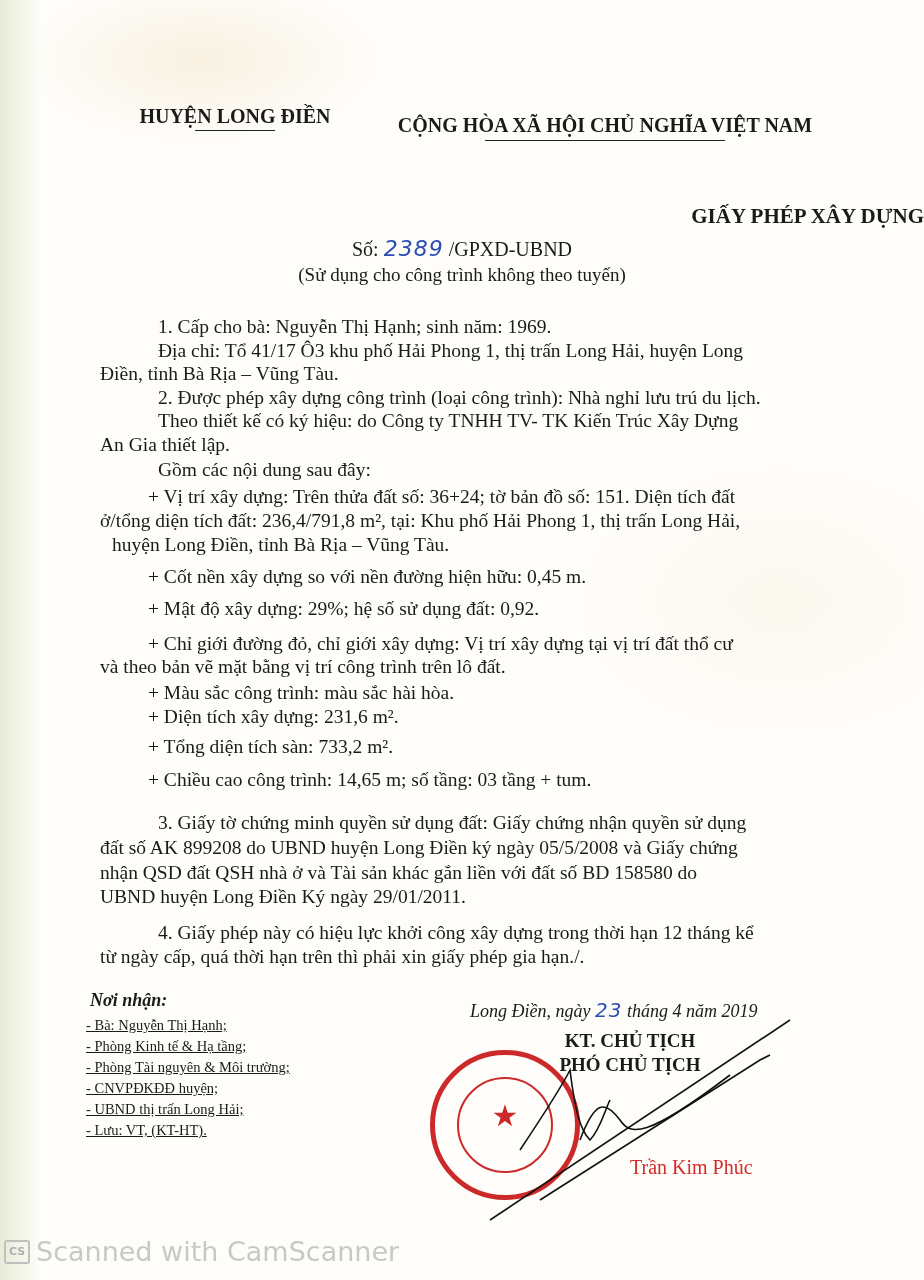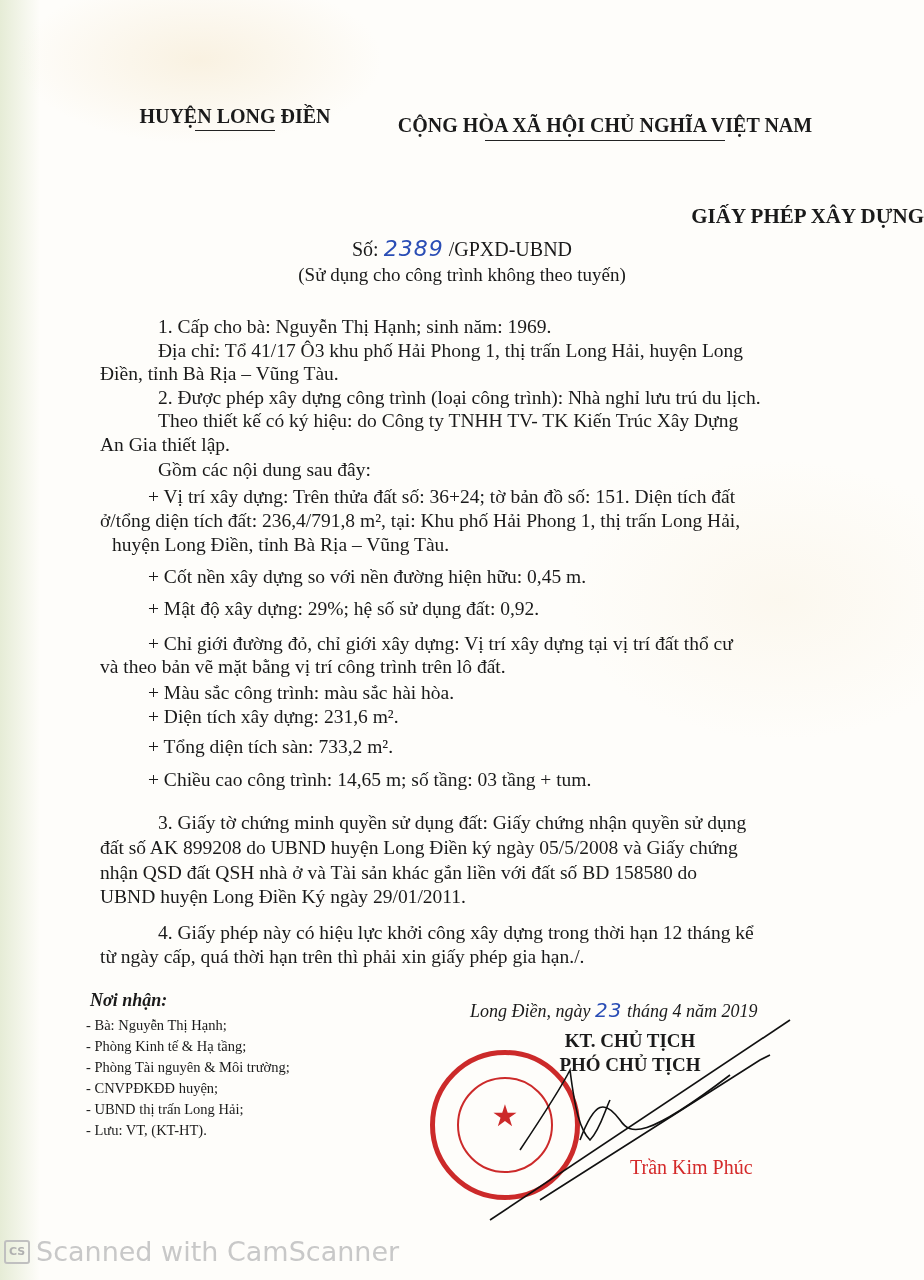--- a/index.html
+++ b/index.html
@@ -56,21 +56,21 @@
   }
   .subtitle {
     left: 0; width: 924px; top: 264px; text-align: center; font-size: 19px;
   }
 
   .body-line { font-size: 19.5px; line-height: 22px; }
 
   .recipients-title {
     left: 90px; top: 990px; font-size: 18px; font-weight: bold; font-style: italic;
   }
-  .recipient { left: 86px; font-size: 14.5px; }
+  .recipient { left: 86px; font-size: 14.5px; text-decoration: underline; }
 
   .date-line {
     left: 470px; top: 998px; font-size: 18px; font-style: italic;
   }
   .sign-title {
     left: 500px; width: 260px; text-align: center; font-weight: bold; font-size: 19px; margin-top: 8px;
   }
   .signer-name {
     left: 630px; top: 1156px; color: #d42a2a; font-size: 20px;
   }

